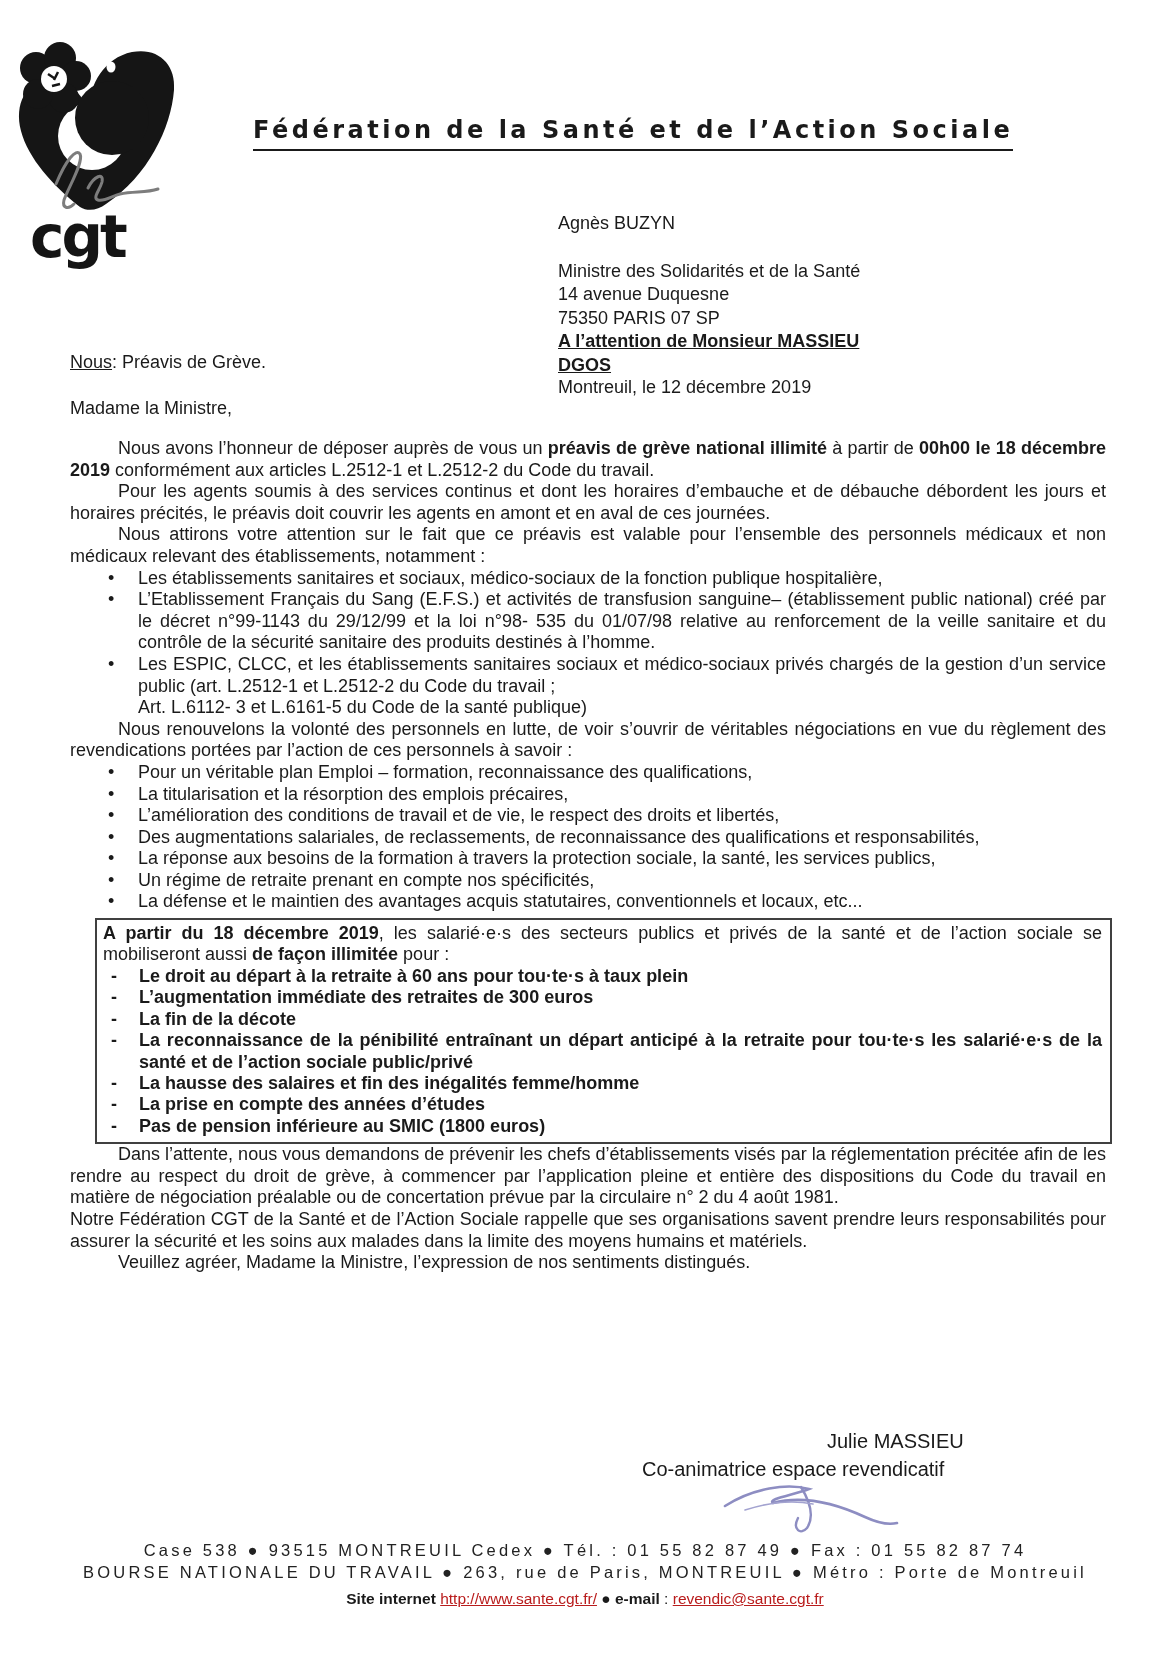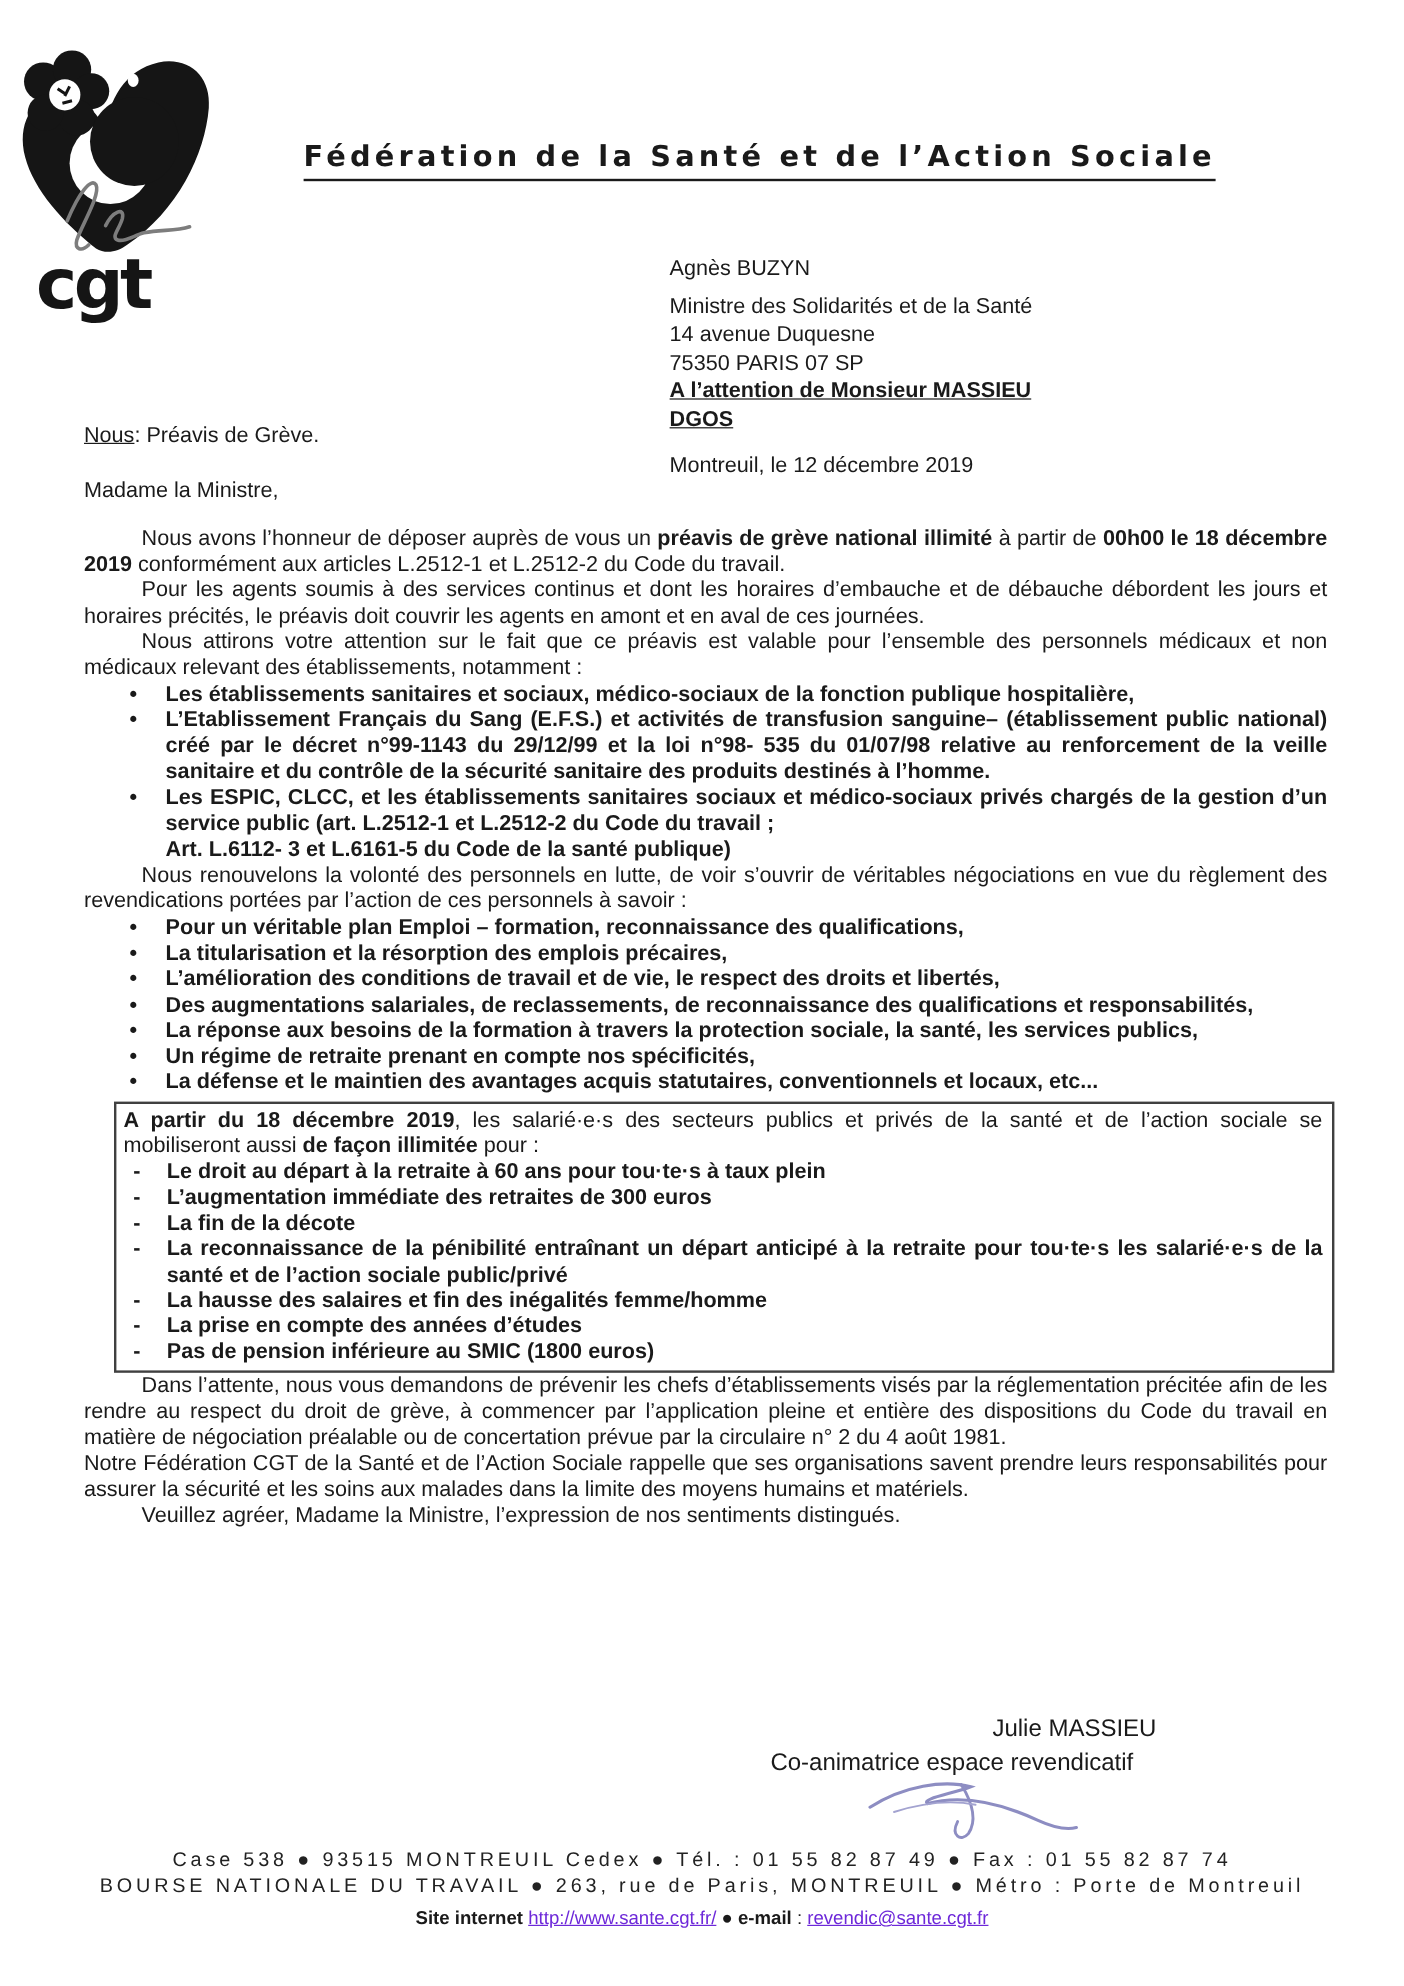--- a/index.html
+++ b/index.html
@@ -11,55 +11,55 @@
   .logo { position:absolute; left:8px; top:36px; width:190px; height:235px; }
   
   .org-title {
     position:absolute; left:253px; top:116px;
     font-family:"DejaVu Sans", sans-serif; font-weight:bold; font-size:24px;
     letter-spacing:3.5px; white-space:nowrap; padding-bottom:5px;
     border-bottom:2.5px solid #1a1a1a;
   }
   
   .recipient { position:absolute; left:558px; top:212px; font-size:18px; line-height:23.5px; }
-  .recipient .name { margin-bottom:8px; }
+  .recipient .name { margin-bottom:24px; }
   .attn { font-weight:bold; text-decoration:underline; }
   .objet { position:absolute; left:70px; top:352px; font-size:18px; }
   .u { text-decoration:underline; }
   .dateline { position:absolute; left:558px; top:377px; font-size:18px; }
   .salutation { position:absolute; left:70px; top:398px; font-size:18px; }
   
   .letter-body {
     position:absolute; left:70px; top:438px; width:1036px;
     font-size:18px; line-height:21.6px; text-align:justify;
   }
   .letter-body p { margin:0; }
   .indent { text-indent:48px; }
   .gap { margin-top:21px; }
   .b { font-weight:bold; }
-  ul.bullets { list-style:none; margin:0; padding:0; font-weight:bold; }
+  ul.bullets { list-style:none; margin:0; padding:0; font-weight:normal; }
   ul.bullets li { position:relative; padding-left:68px; }
   ul.bullets li::before { content:"\2022"; position:absolute; left:38px; }
   .box {
     margin-top:5px; margin-left:25px; margin-right:-6px;
     border:2px solid #404040; padding:3px 8px 5px 6px; line-height:21.4px;
   }
   .box ul.dashes { list-style:none; margin:0; padding:0; font-weight:bold; }
   .box ul.dashes li { position:relative; padding-left:36px; }
   .box ul.dashes li::before { content:"-"; position:absolute; left:8px; }
   
   .sig-name { position:absolute; left:827px; top:1430px; font-size:20px; }
   .sig-role { position:absolute; left:642px; top:1458px; font-size:20px; }
   .sig-mark { position:absolute; left:715px; top:1480px; }
   
   .footer { position:absolute; left:0; top:1540px; width:1170px; text-align:center; }
   .f1, .f2 { font-size:16.5px; letter-spacing:3.2px; line-height:21.5px; white-space:nowrap; color:#222; }
   .f3 { margin-top:7px; font-size:15.5px; }
   .fb { font-weight:bold; }
-  .link { color:#6d28d9; text-decoration:underline; }
+  .link { color:#b91c1c; text-decoration:underline; }
 </style>
 </head>
 <body>
 
 <div class="page">
 
   <svg class="logo" viewBox="0 0 190 235" xmlns="http://www.w3.org/2000/svg">
     <path fill="#151515" d="M72,171 C45,150 20,122 13,95 C6,68 18,46 40,44 C58,43 74,56 80,74 C82,48 96,22 124,16 C150,11 168,28 166,54 C163,92 140,140 98,168 C90,174 80,176 72,171 Z"></path>
     <circle cx="84" cy="100" r="34" fill="#ffffff"></circle>
     <circle cx="104" cy="82" r="37" fill="#151515"></circle>

